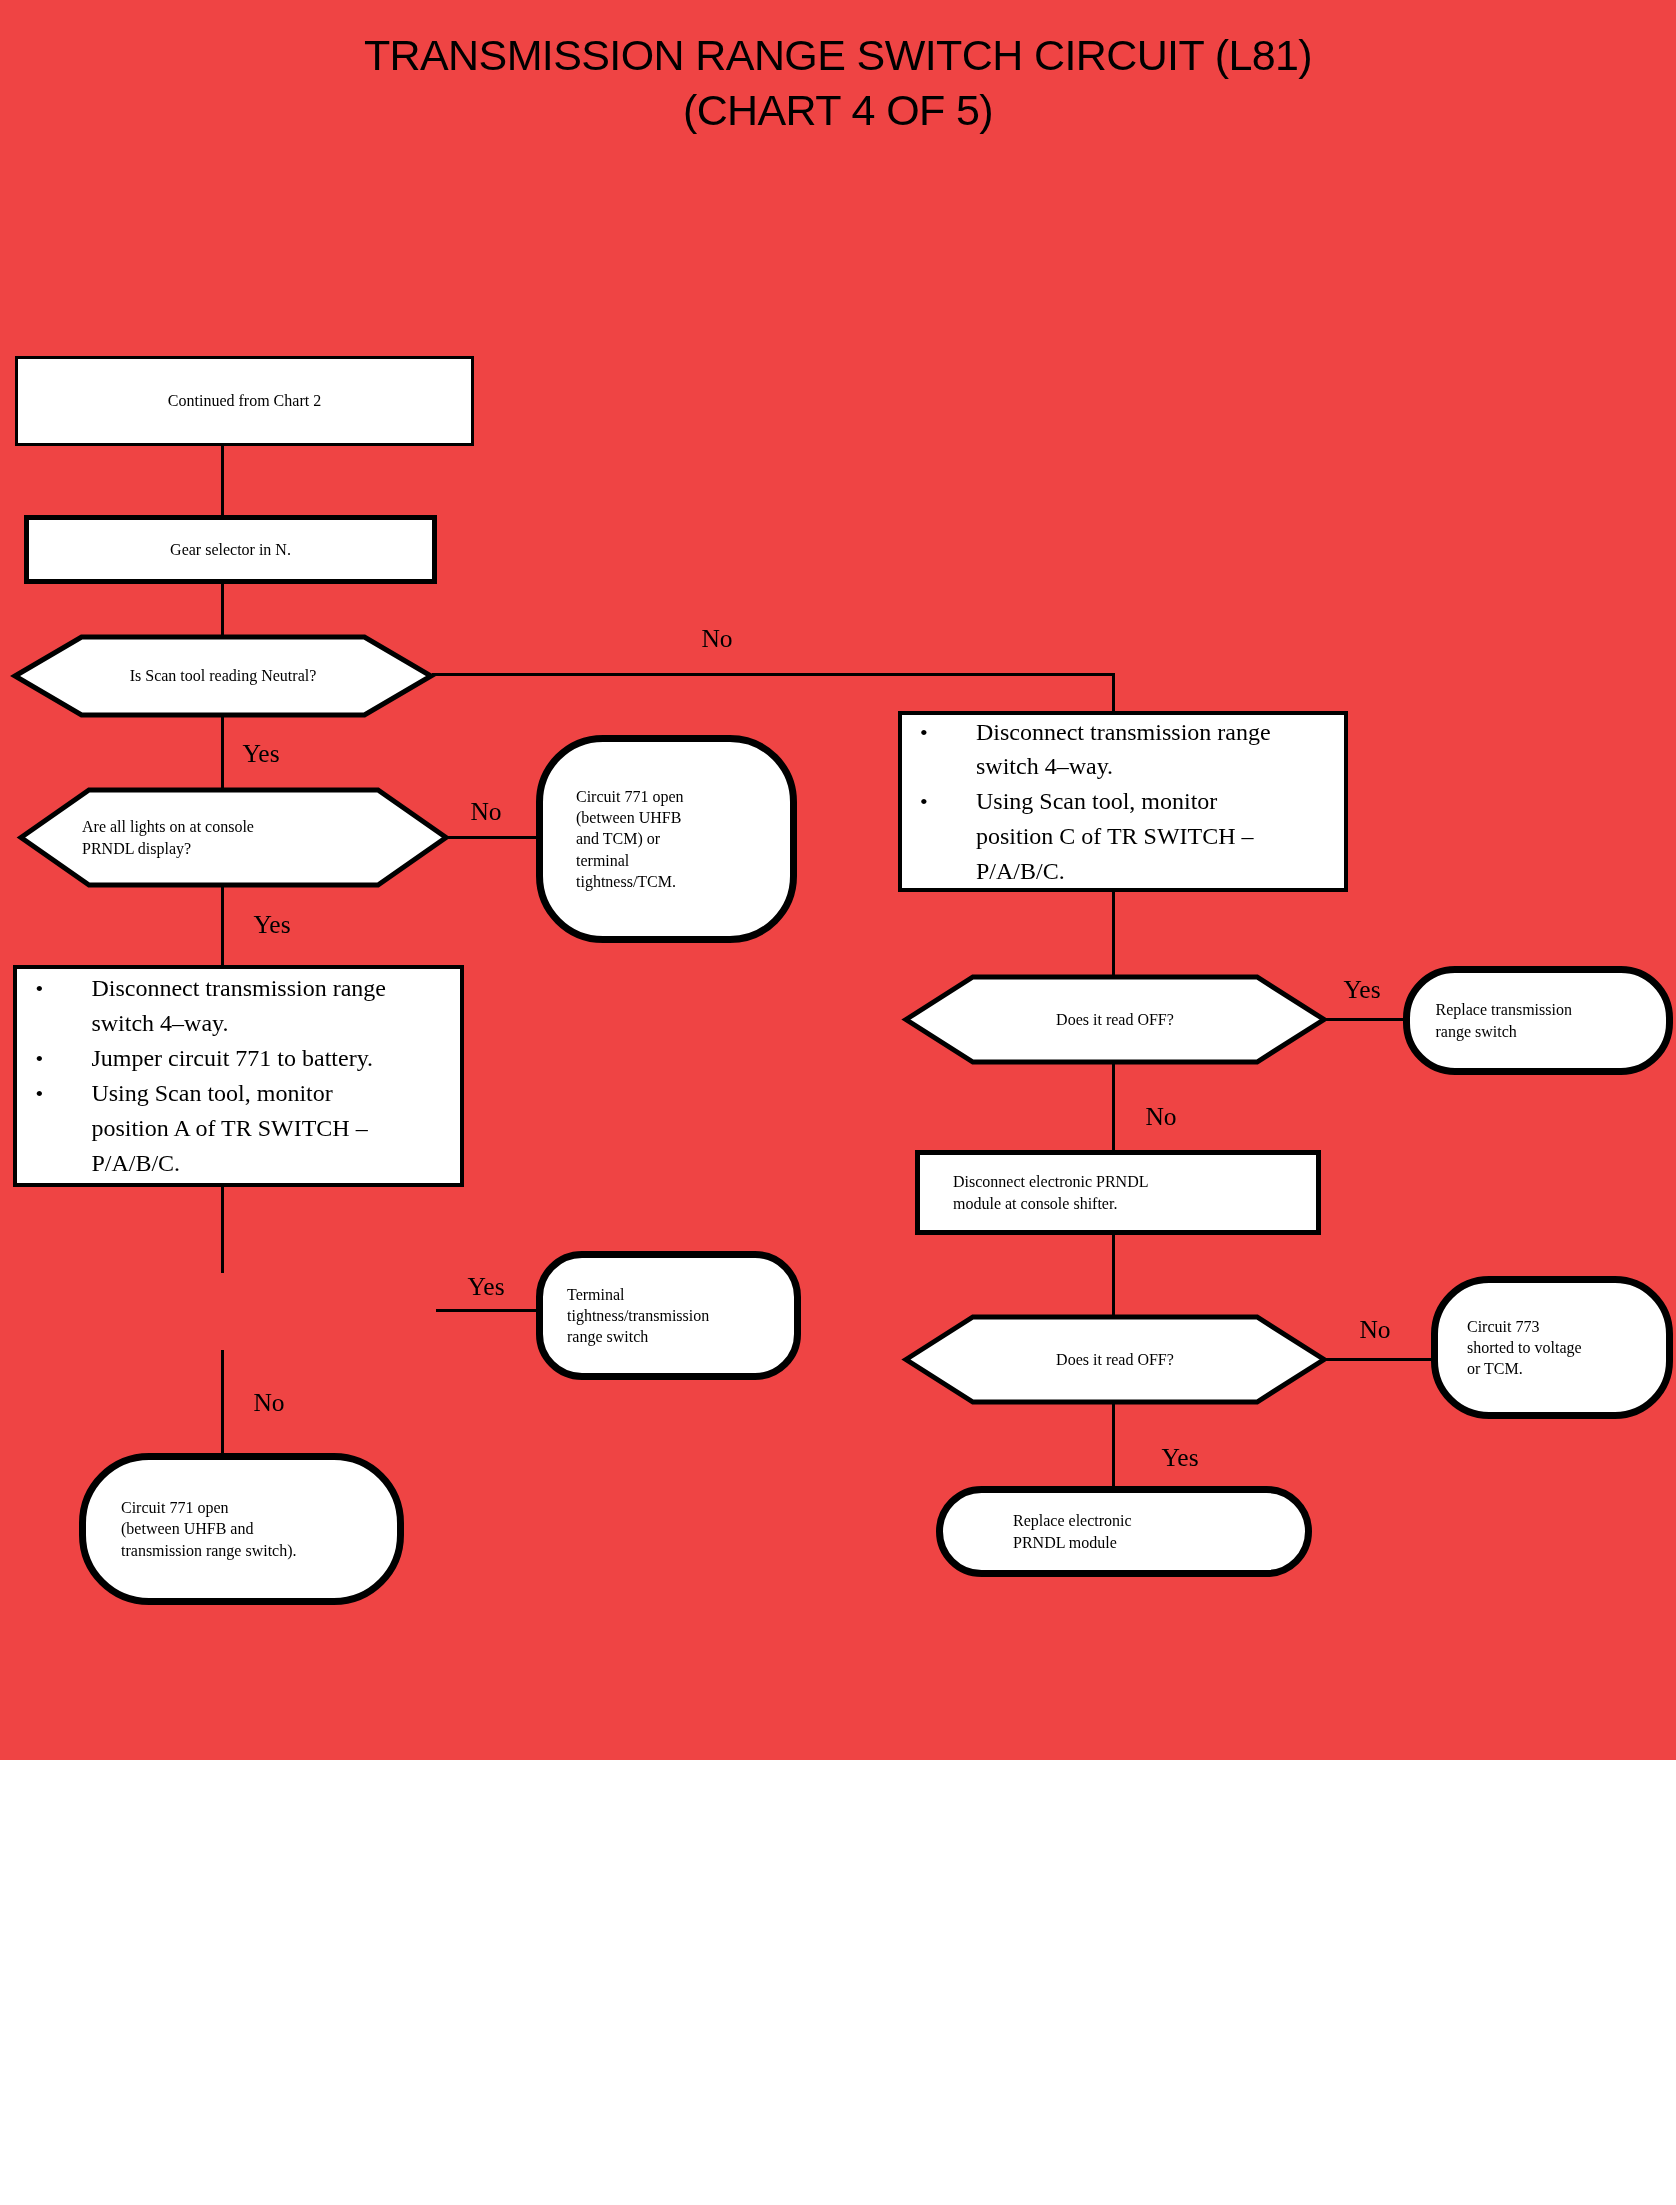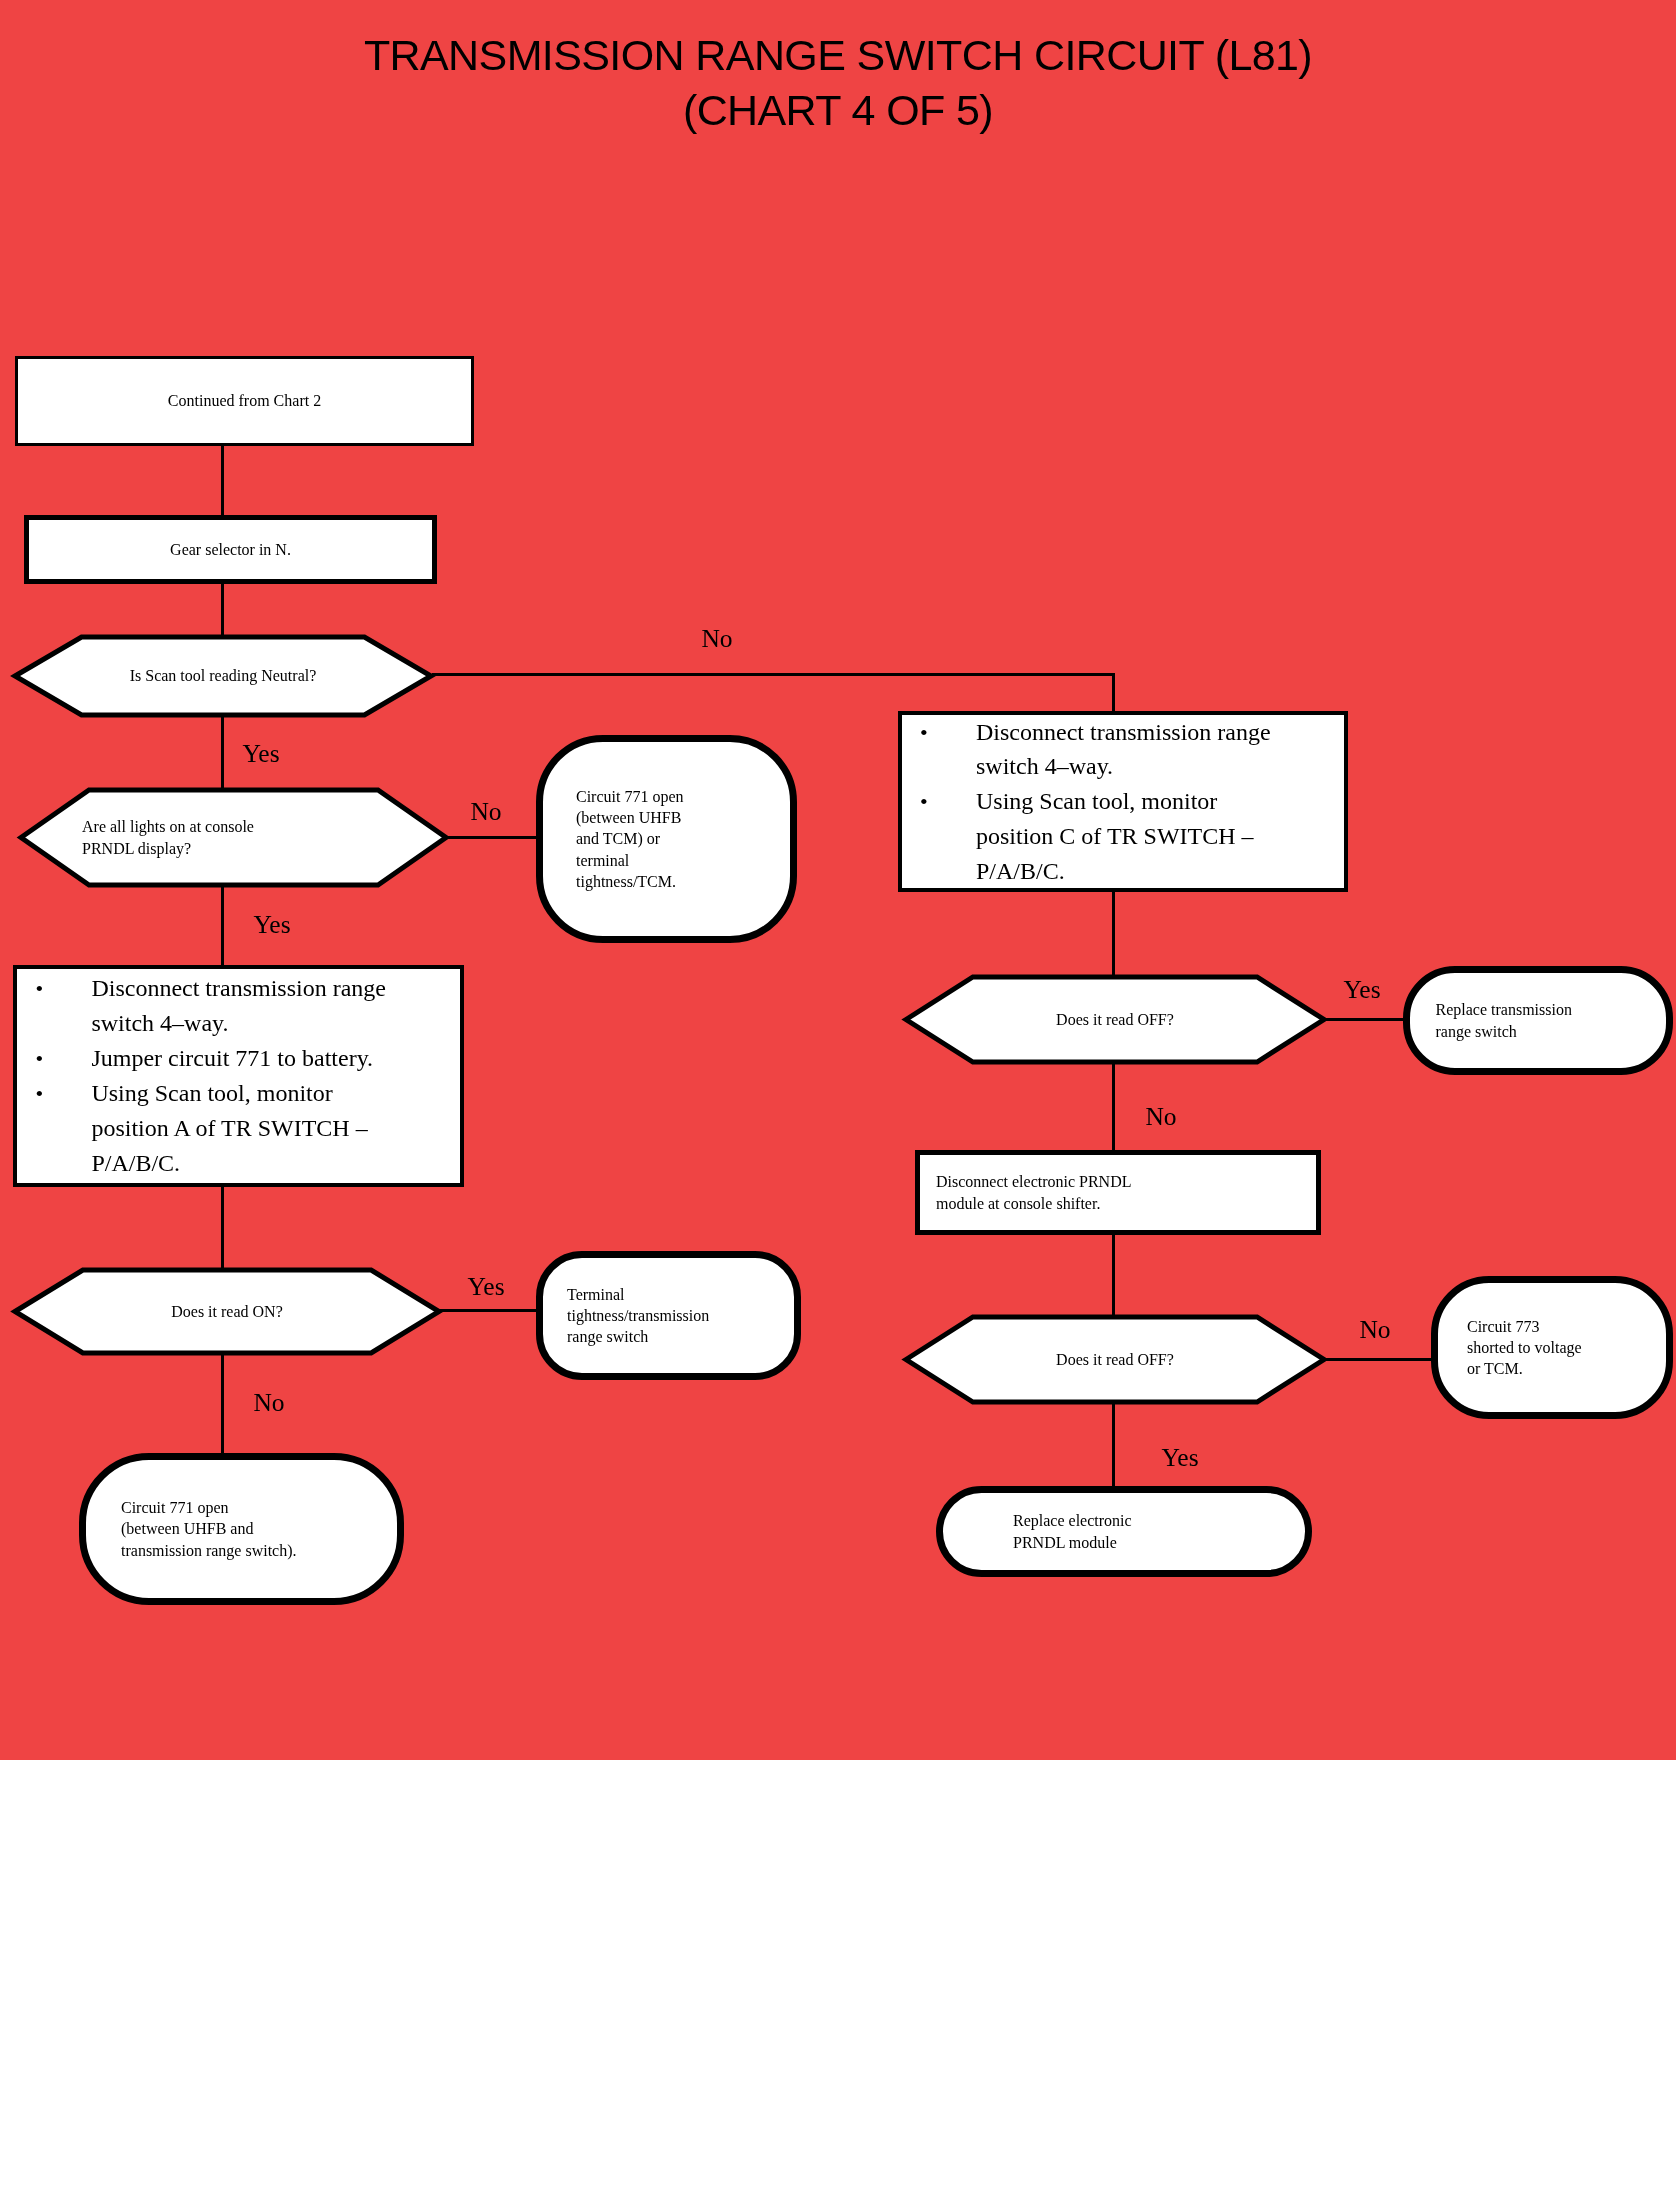--- a/index.html
+++ b/index.html
@@ -76,26 +76,20 @@
   </div>
 
   <div class="hex" style="left:21px;top:790px;width:425px;height:95px">
     <svg viewBox="0 0 100 100" preserveAspectRatio="none">
         <polygon points="0,50 16,0 84,0 100,50 84,100 16,100"></polygon>
       </svg>
     <div class="txt" style="padding-left:61px">Are all lights on at console
 PRNDL display?</div>
   </div>
 
-  <div class="hex" style="left:15px;top:1270px;width:424px;height:83px">
-    <svg viewBox="0 0 100 100" preserveAspectRatio="none">
-        <polygon points="0,50 16,0 84,0 100,50 84,100 16,100"></polygon>
-      </svg>
-    <div class="txt center">Does it read ON?</div>
-  </div>
 
   <div class="hex" style="left:906px;top:977px;width:418px;height:85px">
     <svg viewBox="0 0 100 100" preserveAspectRatio="none">
         <polygon points="0,50 16,0 84,0 100,50 84,100 16,100"></polygon>
       </svg>
     <div class="txt center">Does it read OFF?</div>
   </div>
 
   <div class="hex" style="left:906px;top:1317px;width:418px;height:85px">
     <svg viewBox="0 0 100 100" preserveAspectRatio="none">
@@ -134,21 +128,21 @@
       <div class="bullet-item">
         <span class="bullet-glyph">•</span>
         <span class="bullet-text">Using Scan tool, monitor
 position C of TR SWITCH –
 P/A/B/C.</span>
       </div>
     </div>
   </div>
 
   <div class="node rect b9" style="left:915px;top:1150px;width:406px;height:85px">
-    <div class="txt" style="padding-left:16px">Disconnect electronic PRNDL
+    <div class="txt" style="padding-left:33px">Disconnect electronic PRNDL
 module at console shifter.</div>
   </div>
 
   <div class="node round" style="left:536px;top:735px;width:261px;height:208px;border-radius:67px">
     <div class="txt" style="padding-left:33px;line-height:1.32">Circuit 771 open
 (between UHFB
 and TCM) or
 terminal
 tightness/TCM.</div>
   </div>

